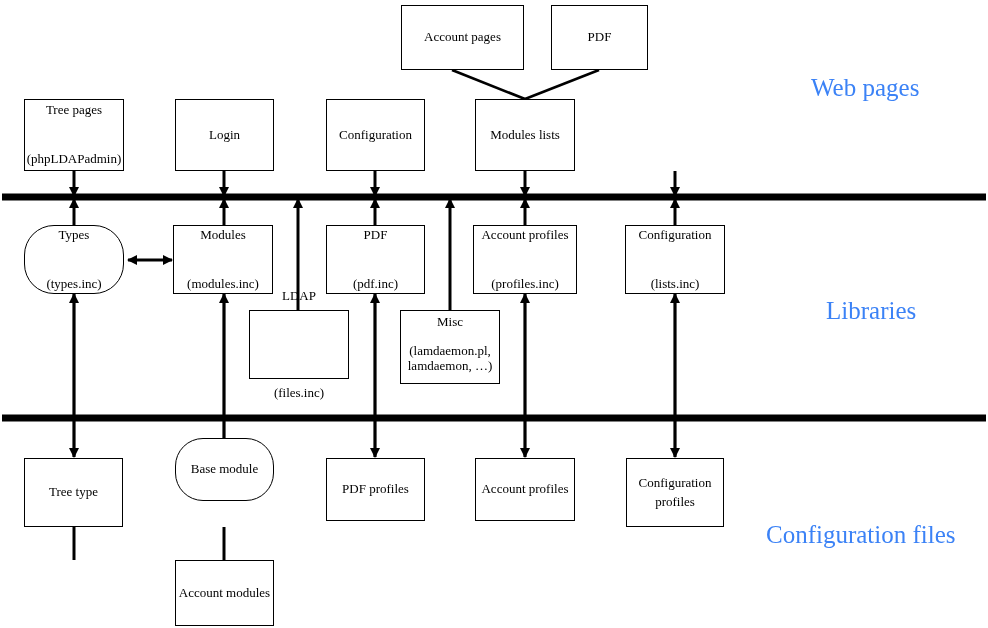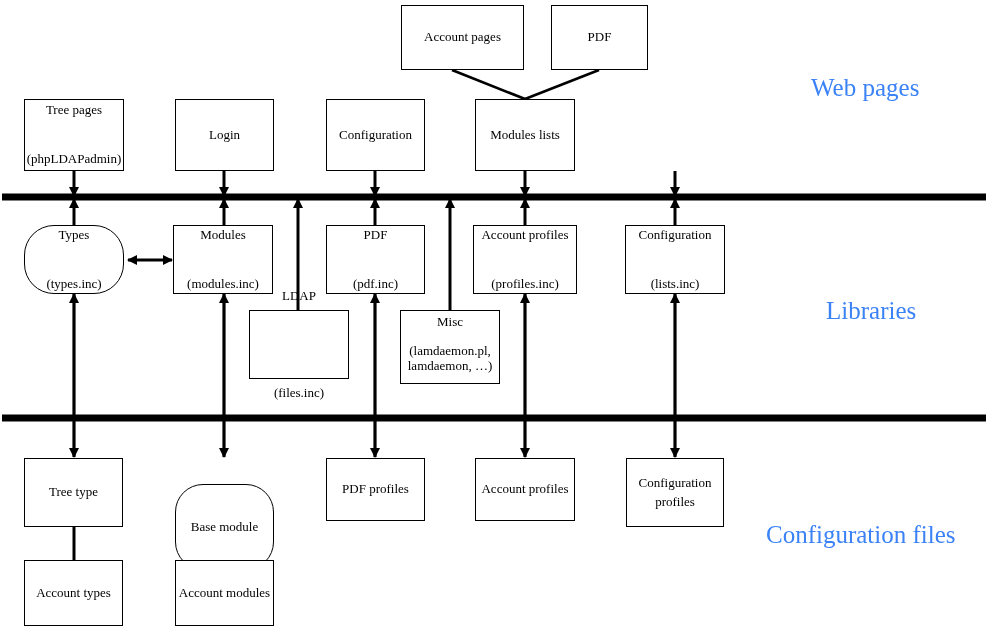--- a/index.html
+++ b/index.html
@@ -214,40 +214,37 @@
     <span class="sub-wrap" style="margin-top:14px;">
       <span class="sub-l">(lamdaemon.pl,</span>
       <span class="sub-l">lamdaemon, …)</span>
     </span>
   </div>
 
   <div class="node one-line" style="left:24px; top:458px; width:99px; height:69px;">
     <span class="ln1">Tree type</span>
   </div>
 
-  <div class="node one-line" style="left:175px; top:484px; width:99px; height:86px;border-radius:28px;">
+  <div class="node one-line" style="left:175px; top:438px; width:99px; height:63px;border-radius:28px;">
     <span class="ln1">Base module</span>
   </div>
 
   <div class="node one-line" style="left:326px; top:458px; width:99px; height:63px;">
     <span class="ln1">PDF profiles</span>
   </div>
 
   <div class="node one-line" style="left:475px; top:458px; width:100px; height:63px;">
     <span class="ln1">Account profiles</span>
   </div>
 
   <div class="node two-line-tight" style="left:626px; top:458px; width:98px; height:69px;">
     <span class="ln1">Configuration</span>
     <span class="ln2">profiles</span>
   </div>
 
-  <div class="node one-line" style="left:24px; top:560px; width:99px; height:66px;">
-    <span class="ln1">Account types</span>
-  </div>
 
   <div class="node one-line" style="left:175px; top:560px; width:99px; height:66px;">
     <span class="ln1">Account modules</span>
   </div>
 
   <div class="section-label" style="left:811px; top:74px;">Web pages</div>
 
   <div class="section-label" style="left:826px; top:297px;">Libraries</div>
 
   <div class="section-label" style="left:766px; top:521px;">Configuration files</div>

